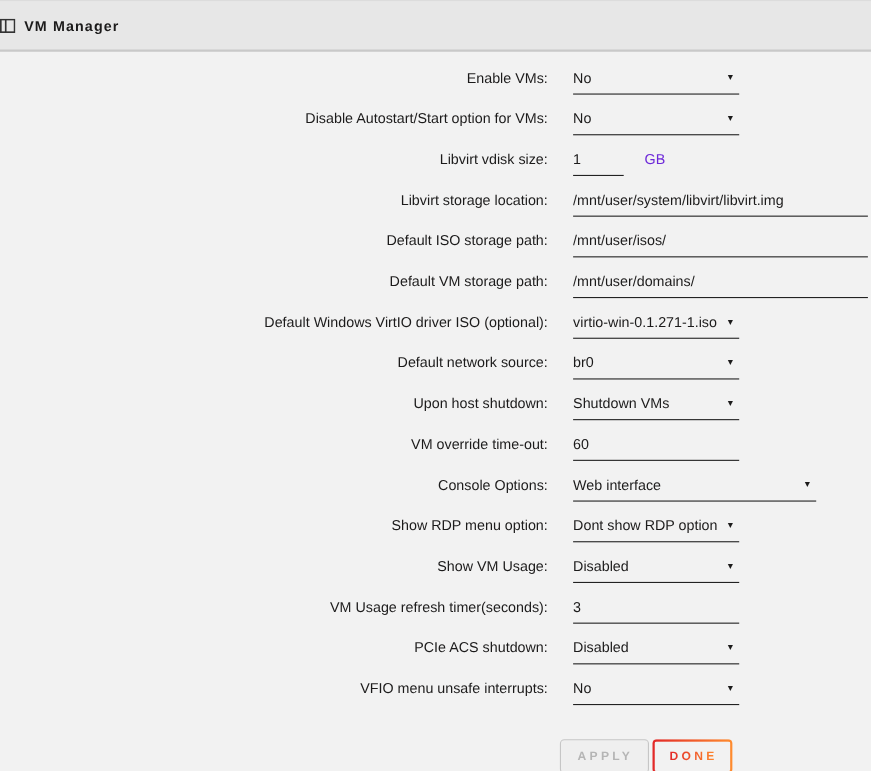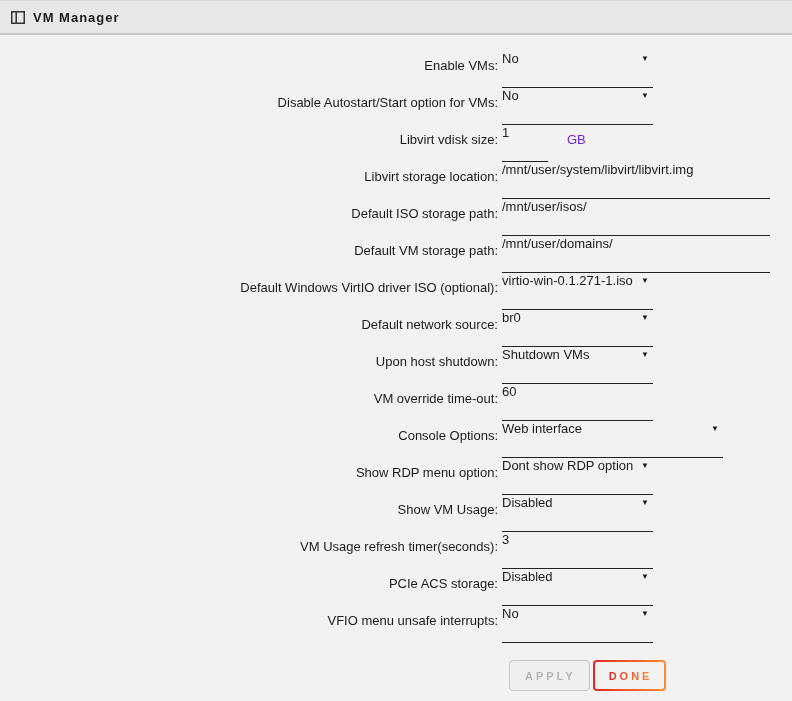--- a/index.html
+++ b/index.html
@@ -4,55 +4,54 @@
 <style>
   * { box-sizing: border-box; margin: 0; padding: 0; }
   html, body {
     width: 792px; height: 701px;
     background: #f2f2f2;
     font-family: "Liberation Sans", "DejaVu Sans", sans-serif;
     overflow: hidden;
   }
   
   .titlebar {
-    height: 35px;
+    height: 47px;
     background: #e7e7e7;
     border-top: 1px solid #dcdcdc;
     border-bottom: 2px solid #c9c9c9;
     display: flex;
     align-items: center;
-    padding-left: 11px;
   }
   .titlebar .icon { display: inline-flex; margin-right: 8px; }
   .titlebar .title {
     font-size: 13px;
     font-weight: bold;
     letter-spacing: 1px;
     color: #1c1b1b;
   }
   
   .form { padding-top: 16px; }
   .row {
     display: flex;
-    align-items: center;
+    align-items: flex-start;
     height: 37px;
   }
   .lbl {
     width: 498px;
     text-align: right;
     font-size: 13px;
     color: #1c1b1b;
     padding-bottom: 9px;
     line-height: 15px;
     white-space: nowrap;
   }
   .ctrl {
-    margin-left: 4px;
+    margin-left: 23px;
     border-bottom: 1.5px solid #222;
-    padding-bottom: 21px;
+    padding-bottom: 7px;
     display: flex;
     align-items: flex-end;
   }
   .ctrl.sel { justify-content: space-between; cursor: pointer; }
   .ctrl .val {
     font-size: 13px;
     color: #1c1b1b;
     line-height: 15px;
     white-space: nowrap;
   }
@@ -239,21 +238,21 @@
     </div>
 
   <div class="row">
     <label class="lbl">VM Usage refresh timer(seconds):</label>
   <div class="ctrl input-med">
         <input value="3" style="">
       </div>
     </div>
 
   <div class="row">
-    <label class="lbl">PCIe ACS storage:</label>
+    <label class="lbl">PCIe ACS shutdown:</label>
   <div class="ctrl sel select-std">
         <span class="val">Disabled</span>
         <span class="arrow">▼</span>
       </div>
     </div>
 
   <div class="row">
     <label class="lbl">VFIO menu unsafe interrupts:</label>
   <div class="ctrl sel select-std">
         <span class="val">No</span>

